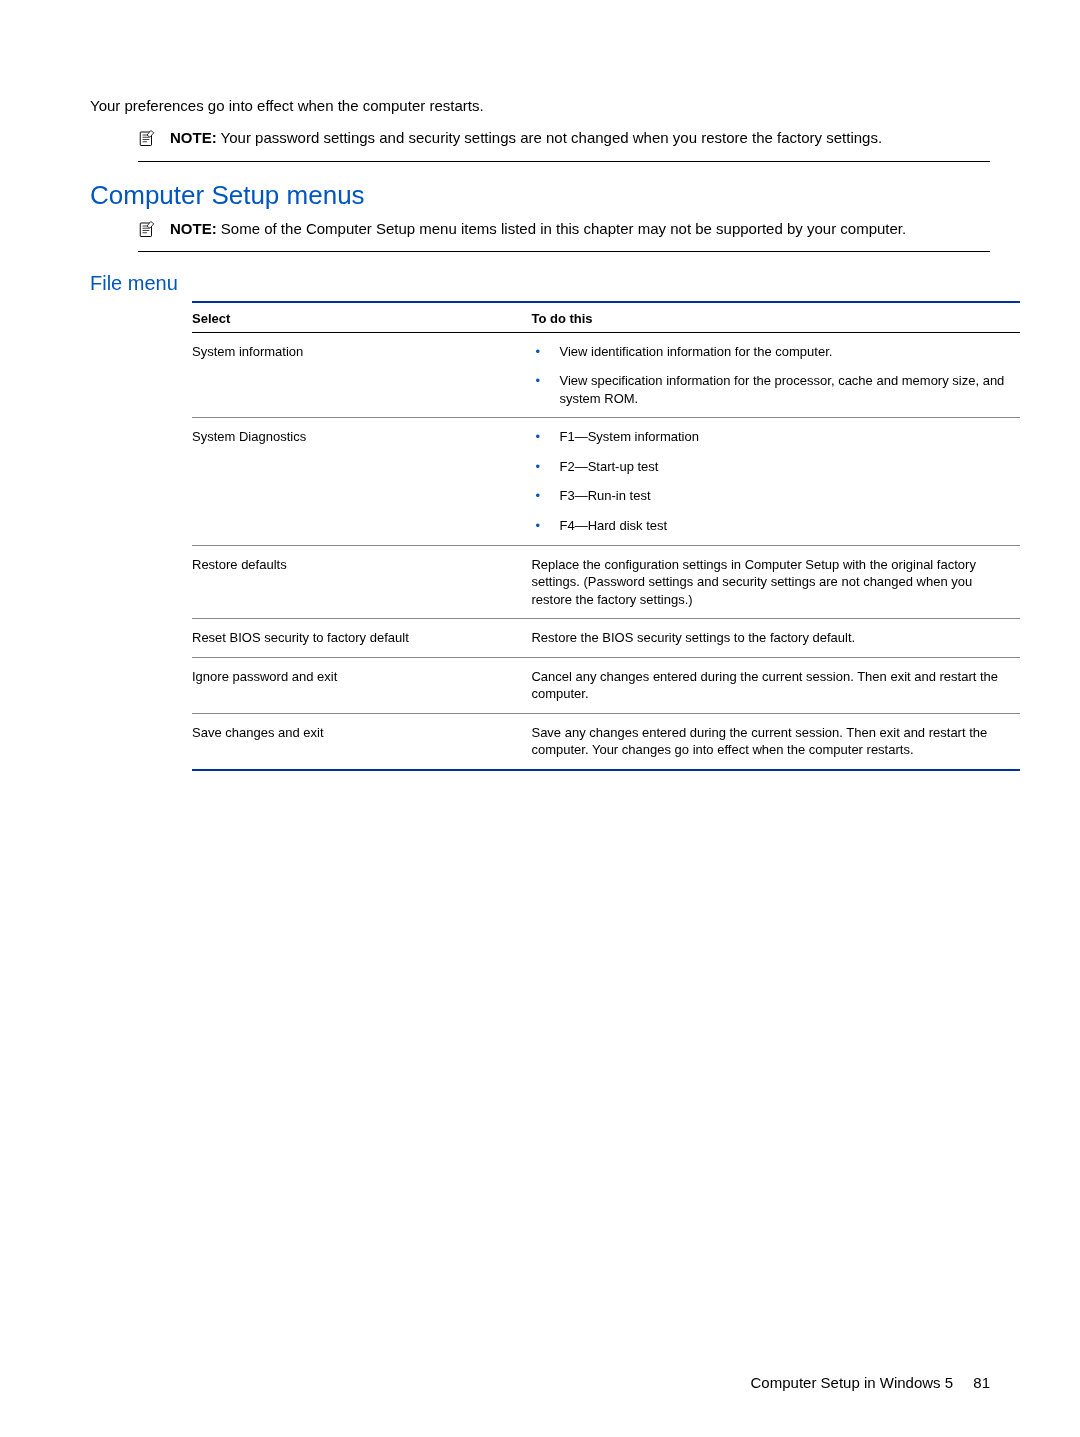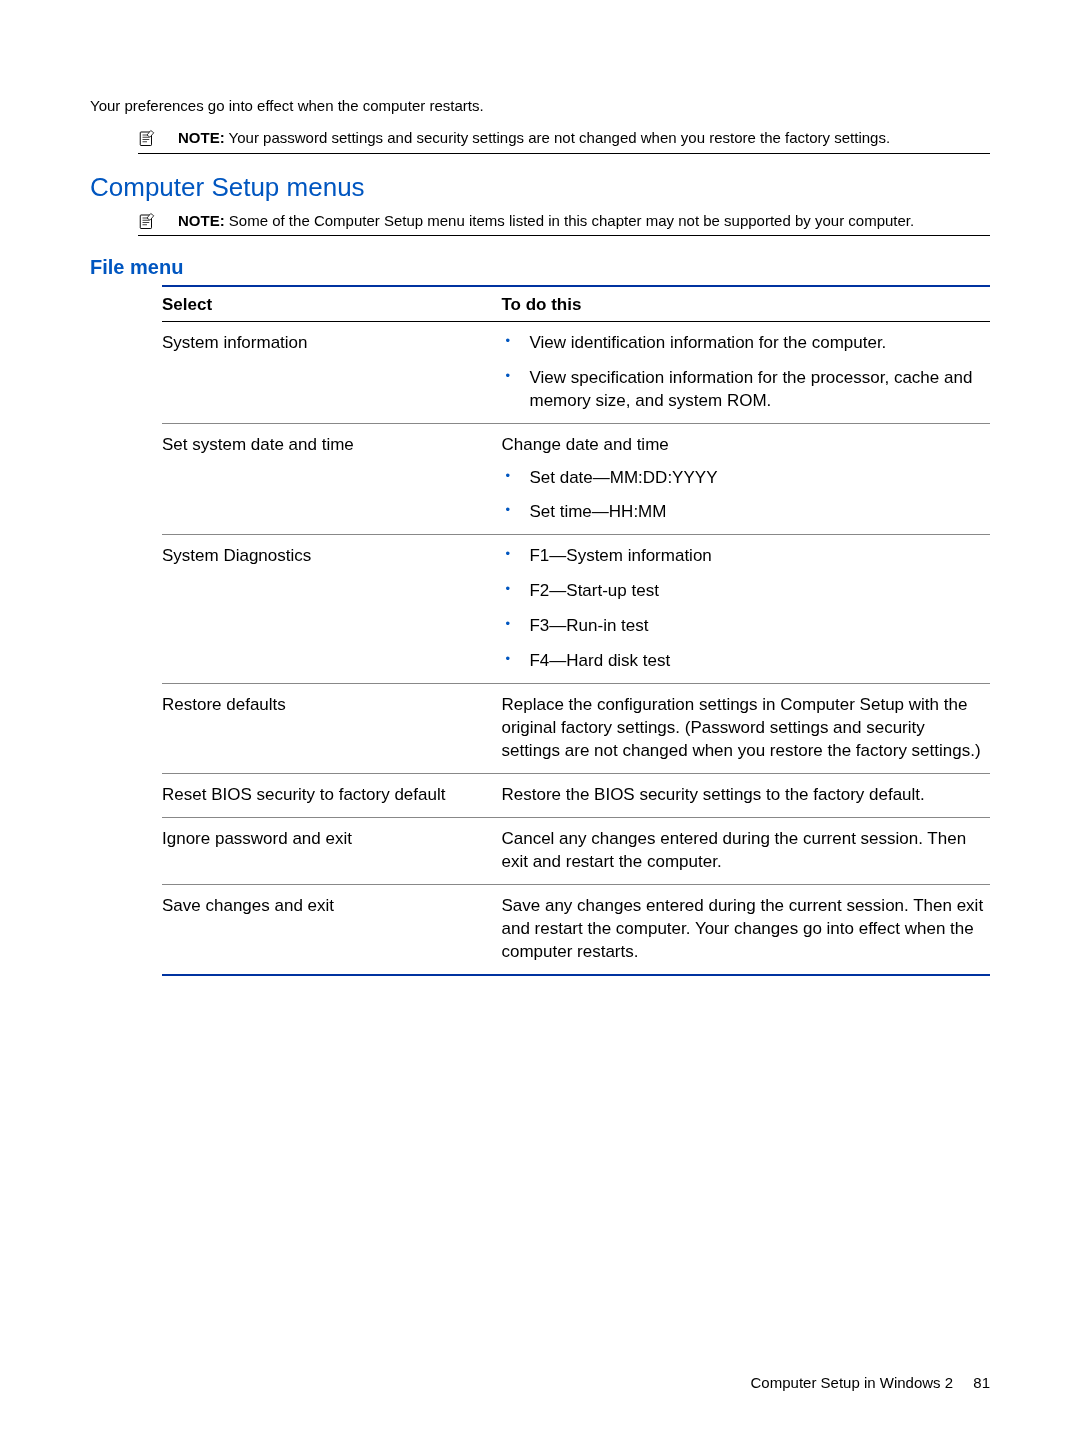--- a/index.html
+++ b/index.html
@@ -19,26 +19,26 @@
   }
   .indent {
     margin-left: 72px;
   }
   p.body {
     margin: 0 0 12px 0;
     line-height: 1.35;
   }
   .note-block {
     border-bottom: 1px solid #000;
-    padding-bottom: 4px;
+    padding-bottom: 12px;
     margin-bottom: 17px;
     margin-left: 48px;
     display: flex;
     align-items: flex-start;
-    gap: 22px;
+    gap: 14px;
   }
   .note-icon {
     flex: 0 0 auto;
     width: 18px;
     height: 18px;
     margin-top: 1px;
   }
   .note-text {
     line-height: 1.35;
   }
@@ -47,29 +47,29 @@
   }
   h2.section {
     color: #0056c0;
     font-size: 26px;
     font-weight: normal;
     margin: 18px 0 8px 0;
   }
   h3.subsection {
     color: #0056c0;
     font-size: 20px;
-    font-weight: bold;
+    font-weight: normal;
     margin: 20px 0 6px 0;
   }
   table.menu {
     border-collapse: collapse;
     width: 100%;
-    margin-left: 72px;
+    margin-left: 102px;
     width: calc(100% - 72px);
-    font-size: 17px;
+    font-size: 13px;
   }
   table.menu thead tr {
     border-top: 2px solid #0033a0;
     border-bottom: 1px solid #000;
   }
   table.menu th {
     text-align: left;
     font-weight: bold;
     padding: 8px 6px 6px 0;
   }
@@ -168,30 +168,20 @@
     <tr>
           <td>System information</td>
           <td>
             <ul class="bullets">
               <li>View identification information for the computer.</li>
               <li>View specification information for the processor, cache and memory size, and system ROM.</li>
             </ul>
           </td>
         </tr>
         <tr>
-          <td>Set system date and time</td>
-          <td>
-            <div class="td-lead">Change date and time</div>
-            <ul class="bullets">
-              <li>Set date—MM:DD:YYYY</li>
-              <li>Set time—HH:MM</li>
-            </ul>
-          </td>
-        </tr>
-        <tr>
           <td>System Diagnostics</td>
           <td>
             <ul class="bullets">
               <li>F1—System information</li>
               <li>F2—Start-up test</li>
               <li>F3—Run-in test</li>
               <li>F4—Hard disk test</li>
             </ul>
           </td>
         </tr>
@@ -216,17 +206,17 @@
         <tr>
           <td>Save changes and exit</td>
           <td>
             <div class="">Save any changes entered during the current session. Then exit and restart the computer. Your changes go into effect when the computer restarts.</div>
           </td>
         </tr>
       </tbody>
   </table>
 
   <div class="footer">
-    <span>Computer Setup in Windows 2</span>
+    <span>Computer Setup in Windows 5</span>
     <span class="pgnum">81</span>
   </div>
 
 </div>
 
 </body></html>

